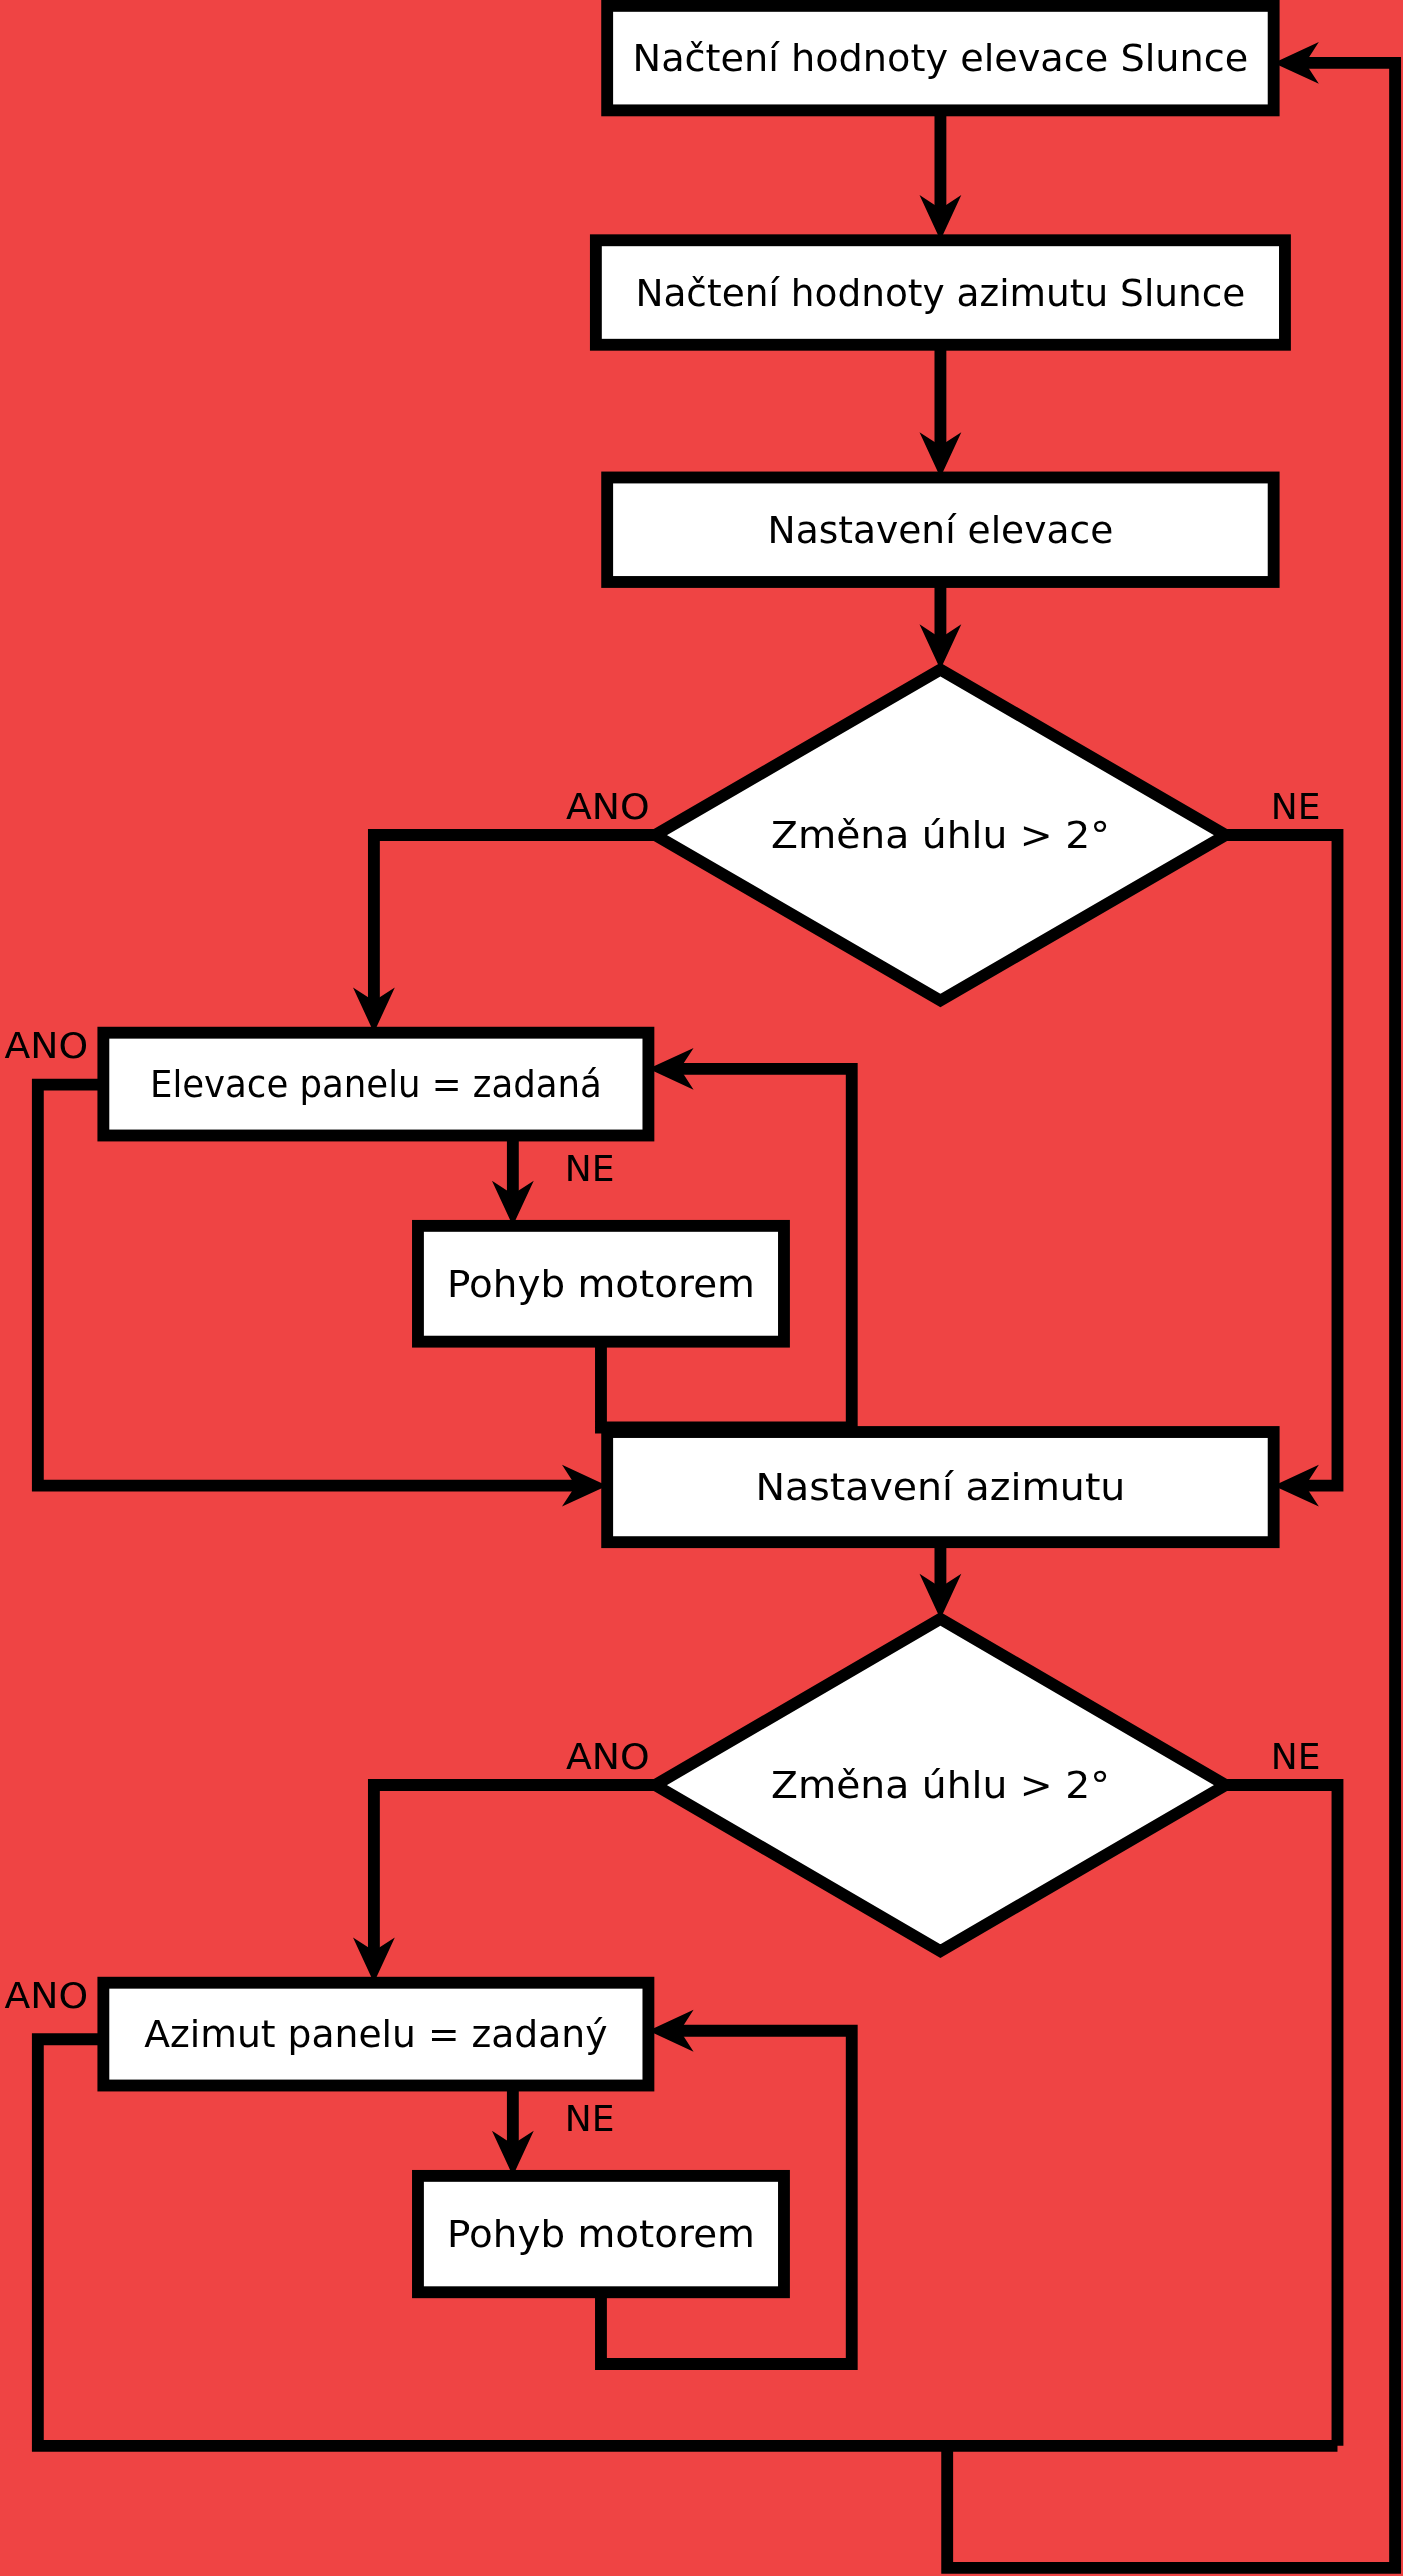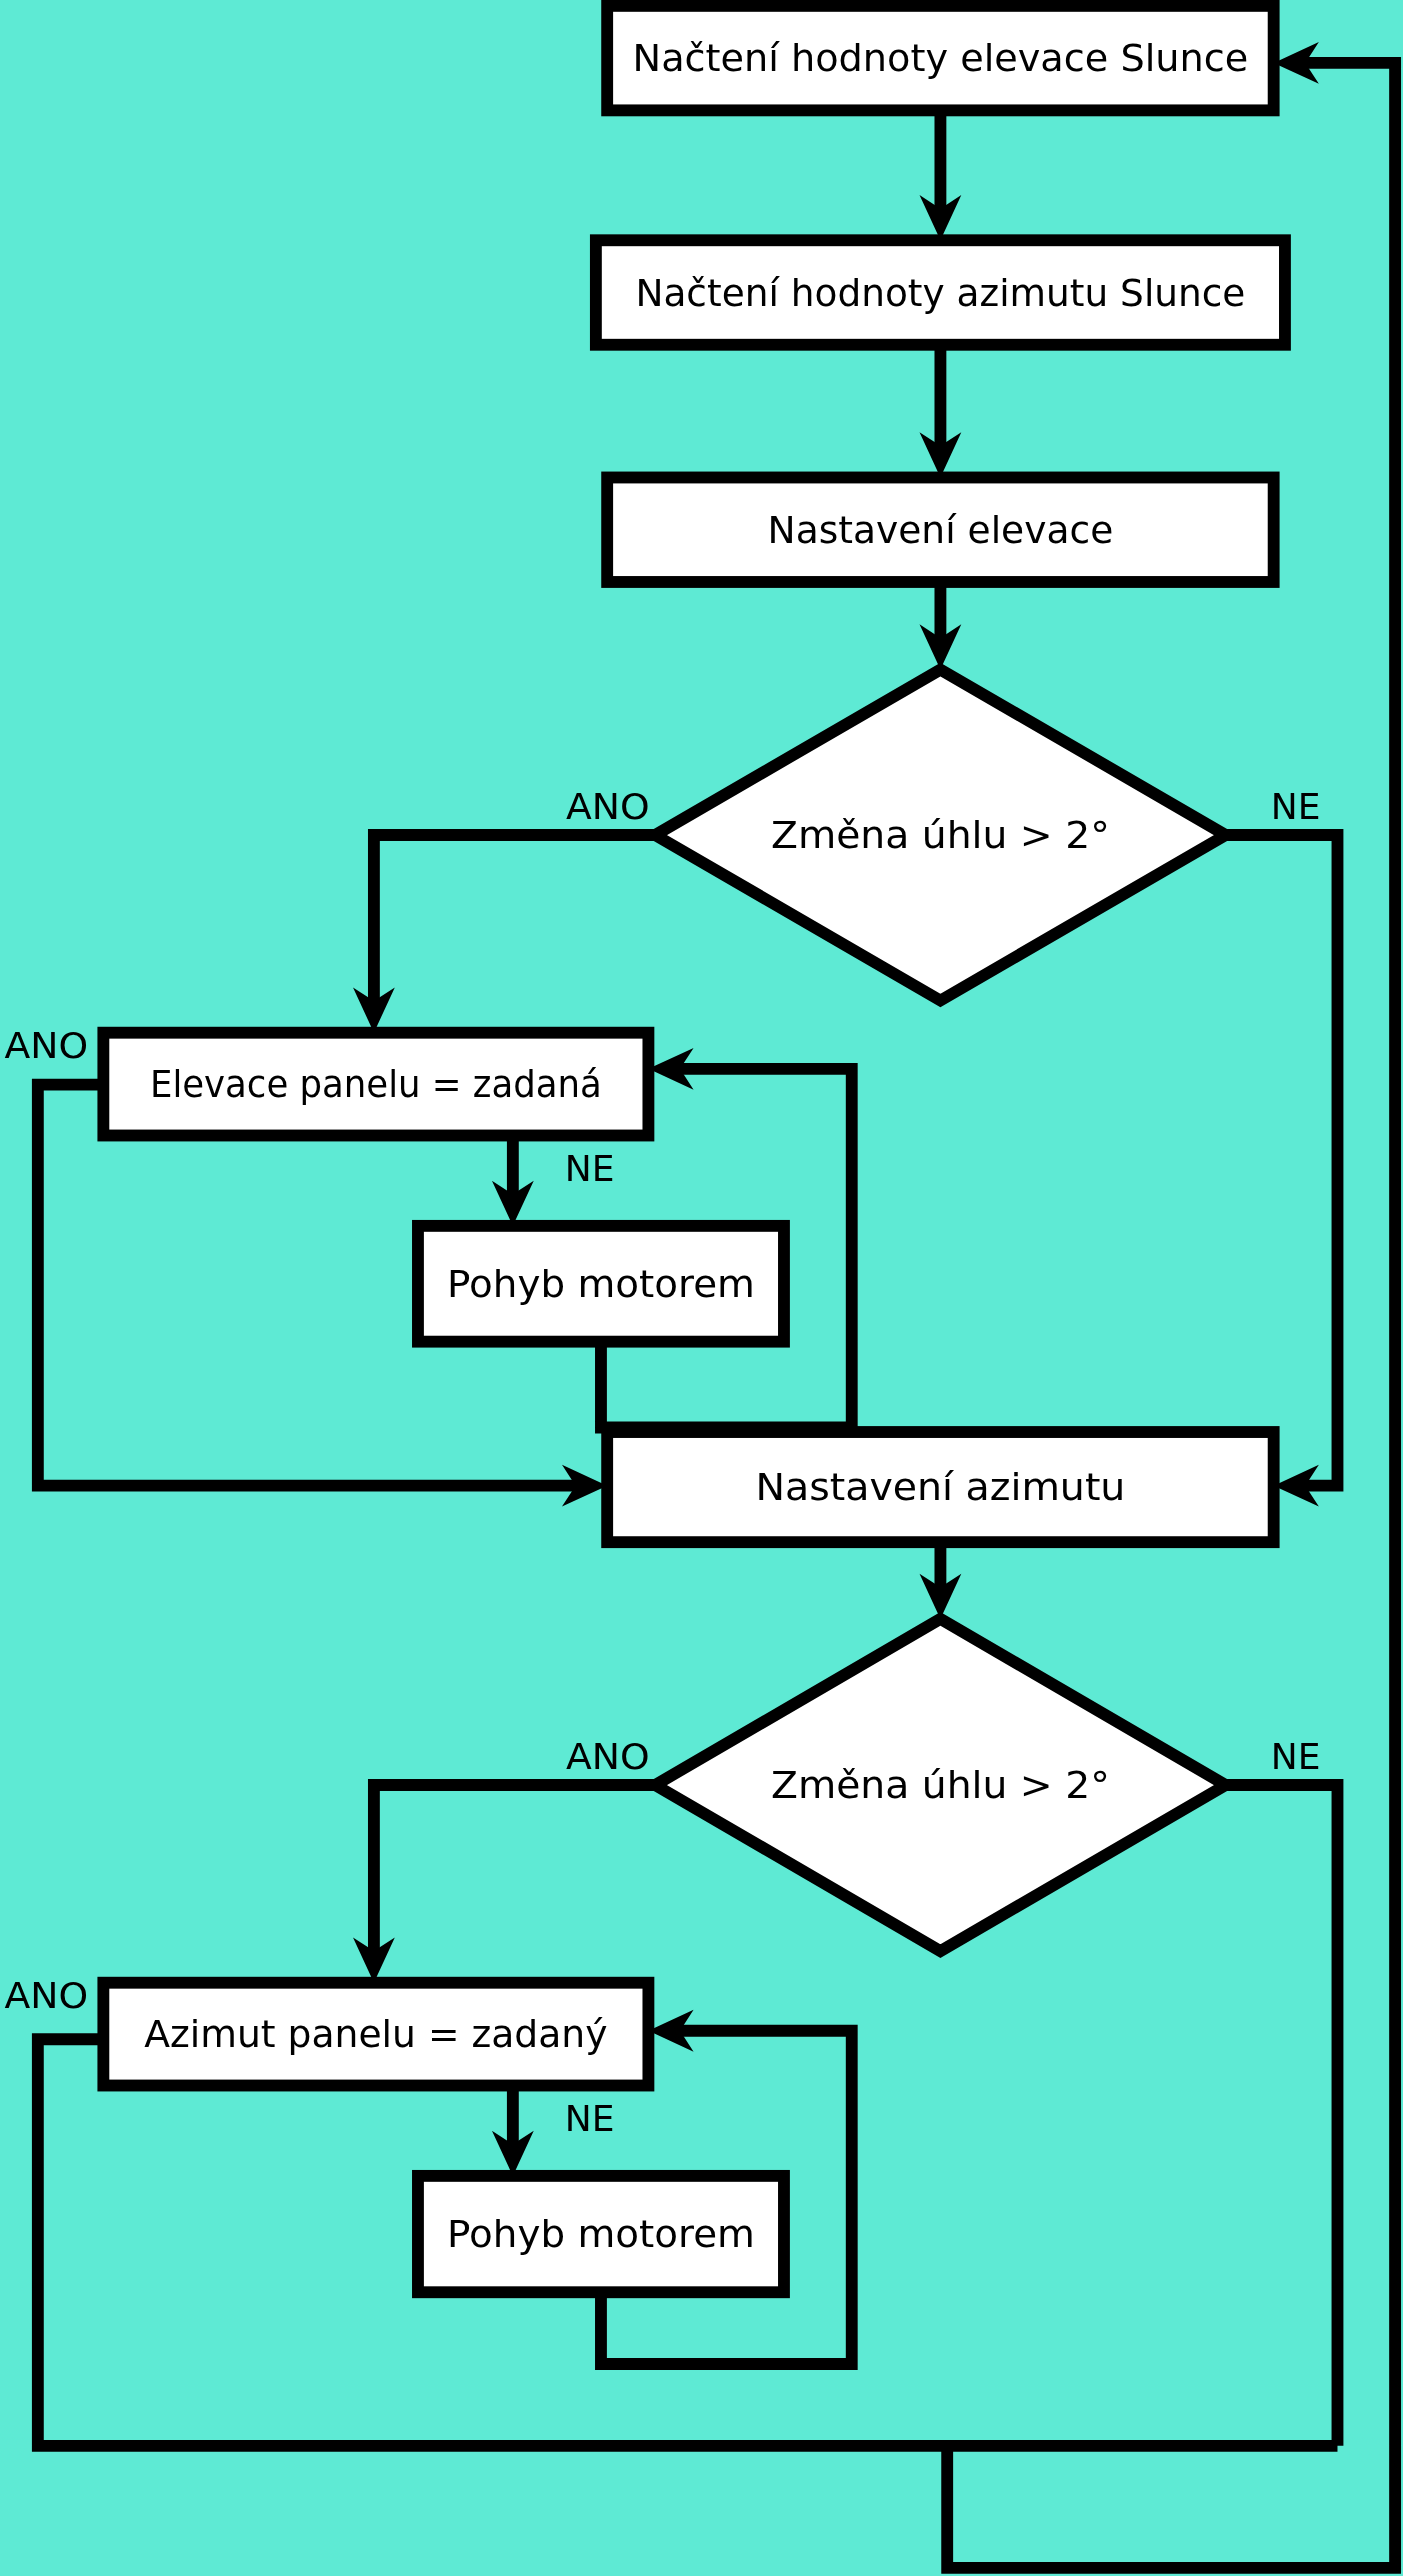--- a/index.html
+++ b/index.html
@@ -3,21 +3,21 @@
 <meta charset="utf-8">
 <style>
   html, body {
     margin: 0;
     padding: 0;
     background: #ffffff;
   }
   #diagram-wrap {
     width: 1403px;
     height: 2576px;
-    background: #5eead4;
+    background: #ef4444;
   }
   svg text {
     font-family: "DejaVu Sans", "Liberation Sans", sans-serif;
     fill: #000000;
   }
 </style>
 </head>
 <body>
 
 <div id="diagram-wrap">

